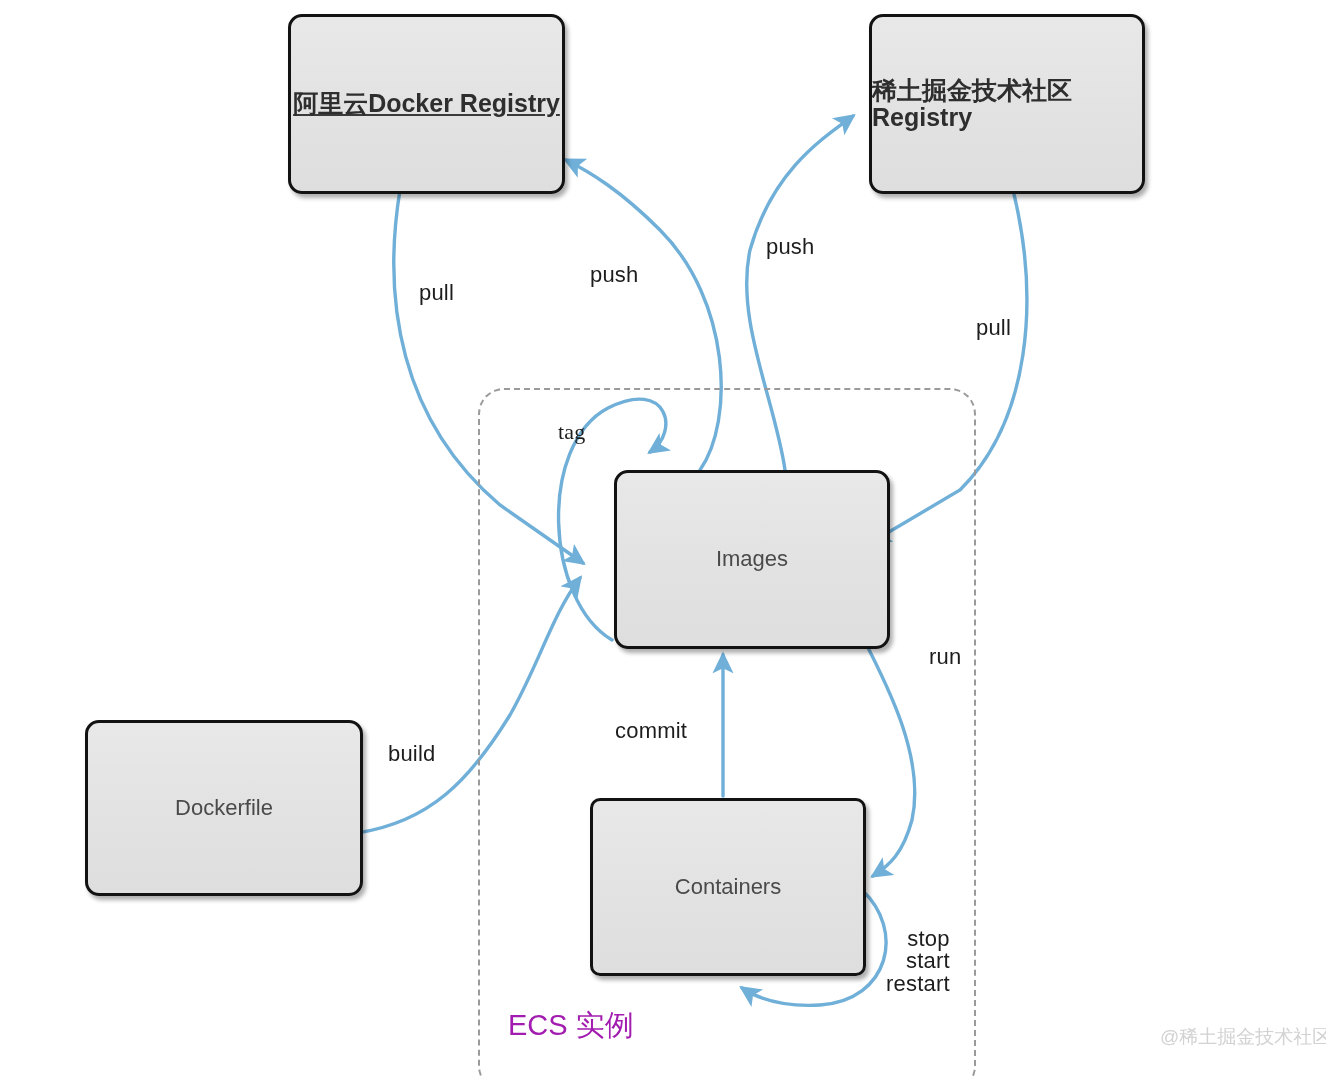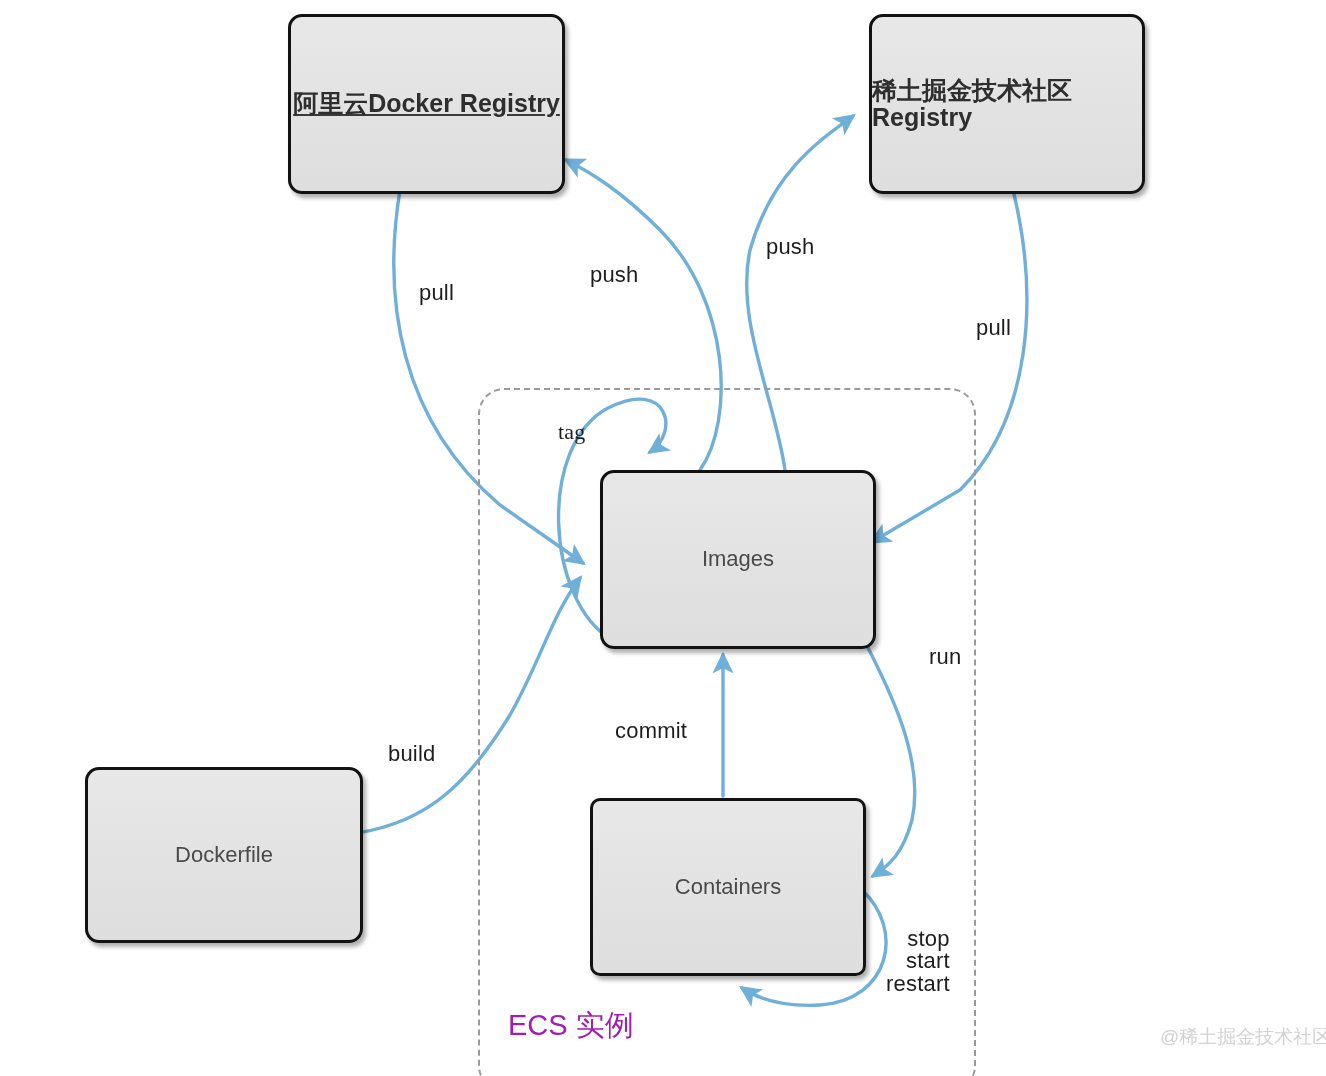--- a/index.html
+++ b/index.html
@@ -92,29 +92,29 @@
   </svg>
 
   <div class="nodebox" style="left:288px;top:14px;width:271px;height:174px;text-decoration:underline;">
     <span class="reg-label">阿里云Docker Registry</span>
   </div>
 
   <div class="nodebox" style="left:869px;top:14px;width:270px;height:174px;">
     <span class="reg-label">稀土掘金技术社区 Registry</span>
   </div>
 
-  <div class="nodebox" style="left:600px;top:470px;width:270px;height:173px;text-align:center;">
+  <div class="nodebox" style="left:614px;top:470px;width:270px;height:173px;text-align:center;">
     <span class="plain-label">Images</span>
   </div>
 
   <div class="nodebox" style="left:590px;top:798px;width:270px;height:172px;border-radius:10px;">
     <span class="plain-label">Containers</span>
   </div>
 
-  <div class="nodebox" style="left:85px;top:767px;width:272px;height:170px;">
+  <div class="nodebox" style="left:85px;top:720px;width:272px;height:170px;">
     <span class="plain-label">Dockerfile</span>
   </div>
 
   <div class="edge-label" style="left:419px;top:280px;">pull</div>
 
   <div class="edge-label" style="left:590px;top:262px;">push</div>
 
   <div class="edge-label" style="left:766px;top:234px;">push</div>
 
   <div class="edge-label" style="left:976px;top:315px;">pull</div>

